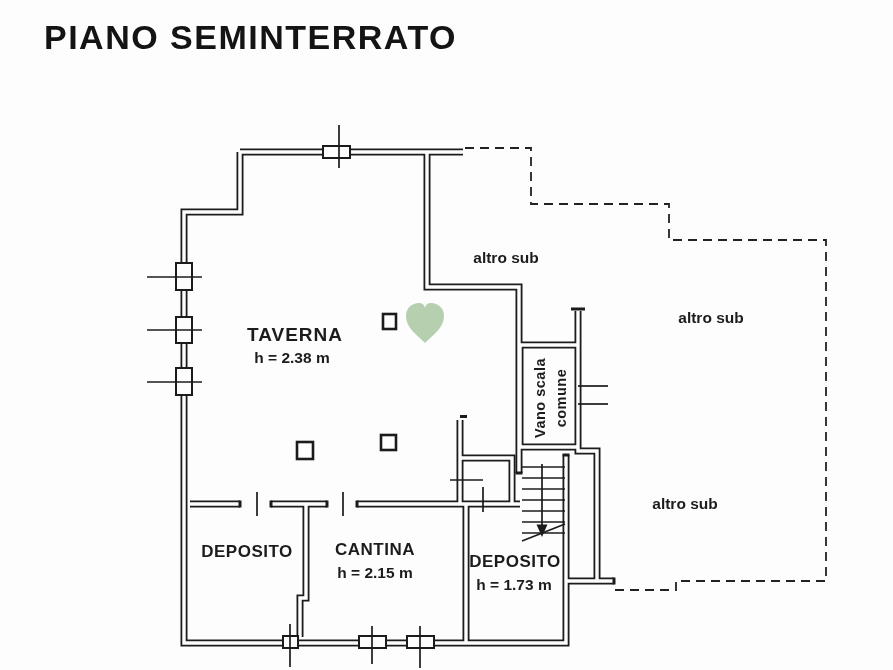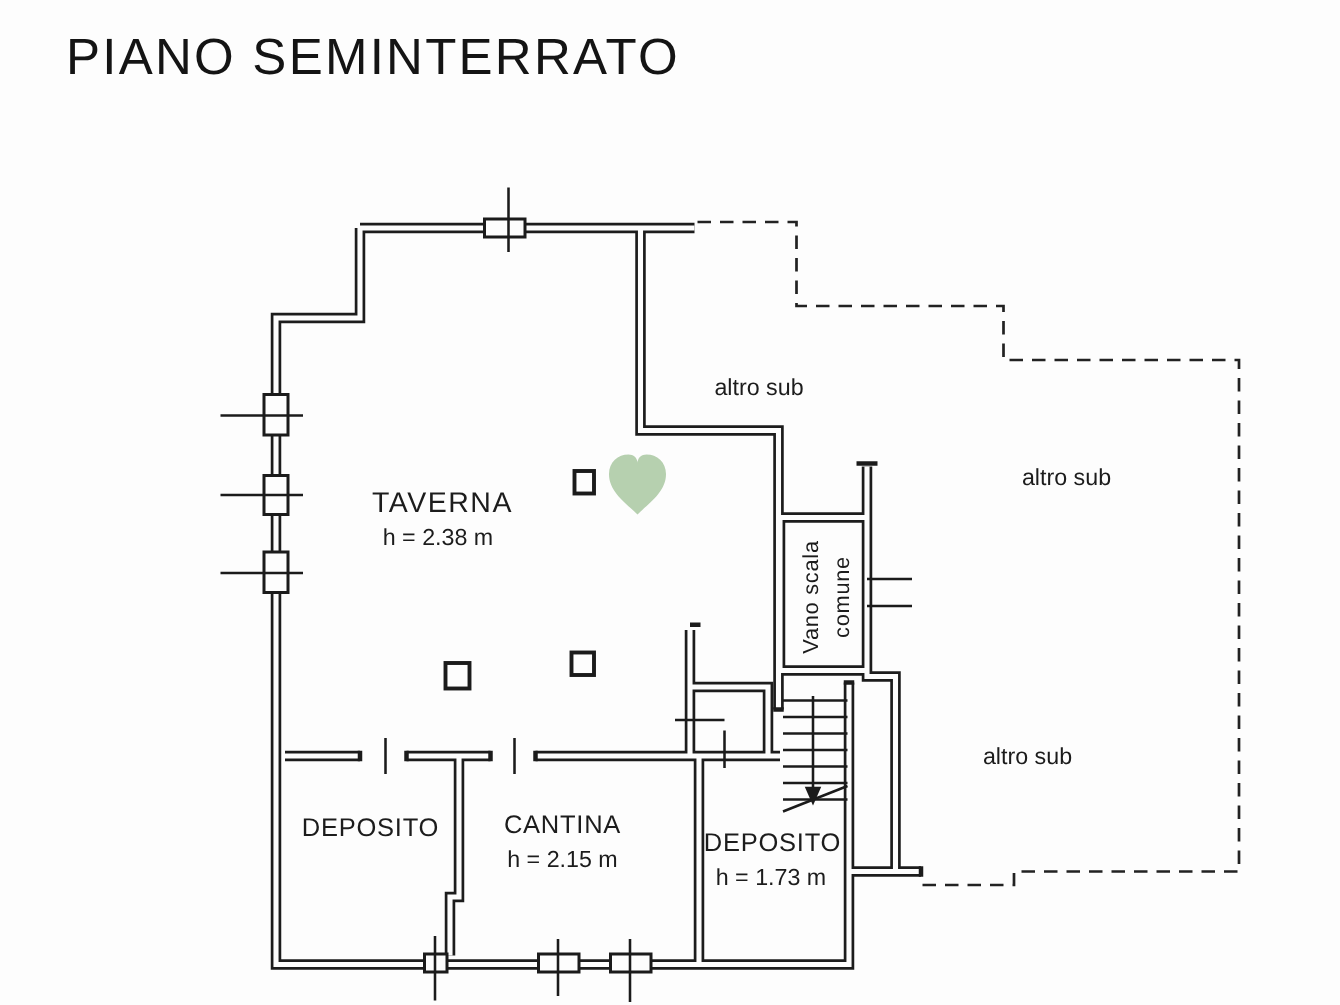--- a/index.html
+++ b/index.html
@@ -1,17 +1,17 @@
 <!DOCTYPE html>
 <html><head>
 <meta charset="utf-8">
 <style>
   html,body{margin:0;padding:0;background:#ffffff;}
   body{width:893px;height:670px;overflow:hidden;font-family:"Liberation Sans",sans-serif;}
-  .page{position:relative;width:893px;height:670px;background:#fdfdfd;}
+  .page{position:relative;width:893px;height:670px;background:#fdfdfd;font-weight:bold;}
   svg{position:absolute;left:0;top:0;}
   .wall-black{stroke:#1c1c1c;stroke-width:7;fill:none;stroke-linejoin:miter;stroke-linecap:butt;}
   .wall-white{stroke:#fdfdfd;stroke-width:3.4;fill:none;stroke-linejoin:miter;stroke-linecap:butt;}
   .thin{stroke:#1b1b1b;stroke-width:1.7;fill:none;}
   .cap{stroke:#1b1b1b;stroke-width:3;fill:none;}
   .winbox{fill:#fdfdfd;stroke:#1b1b1b;stroke-width:2;}
   .pillar{fill:#fdfdfd;stroke:#1b1b1b;stroke-width:2.6;}
   .dashed{stroke:#222222;stroke-width:1.8;fill:none;stroke-dasharray:9 6;}
   text{fill:#1c1c1c;}
   .title-t{font-size:34px;letter-spacing:1.5px;fill:#141414;}

